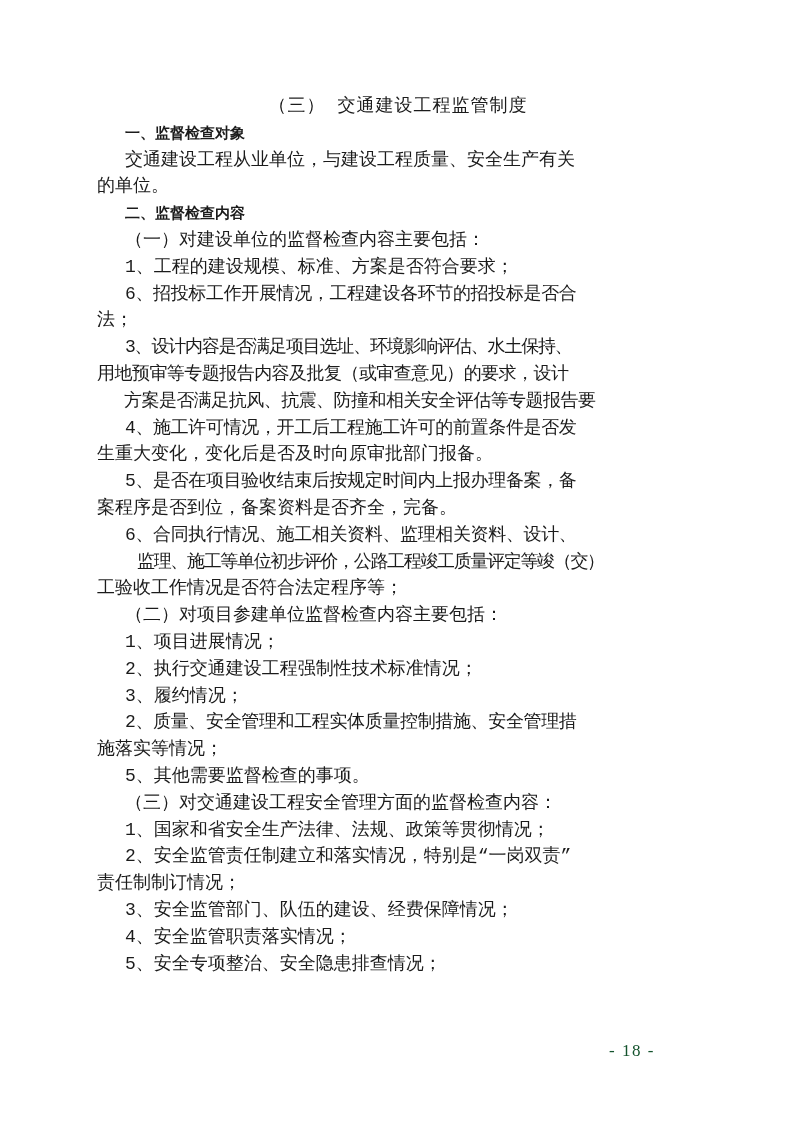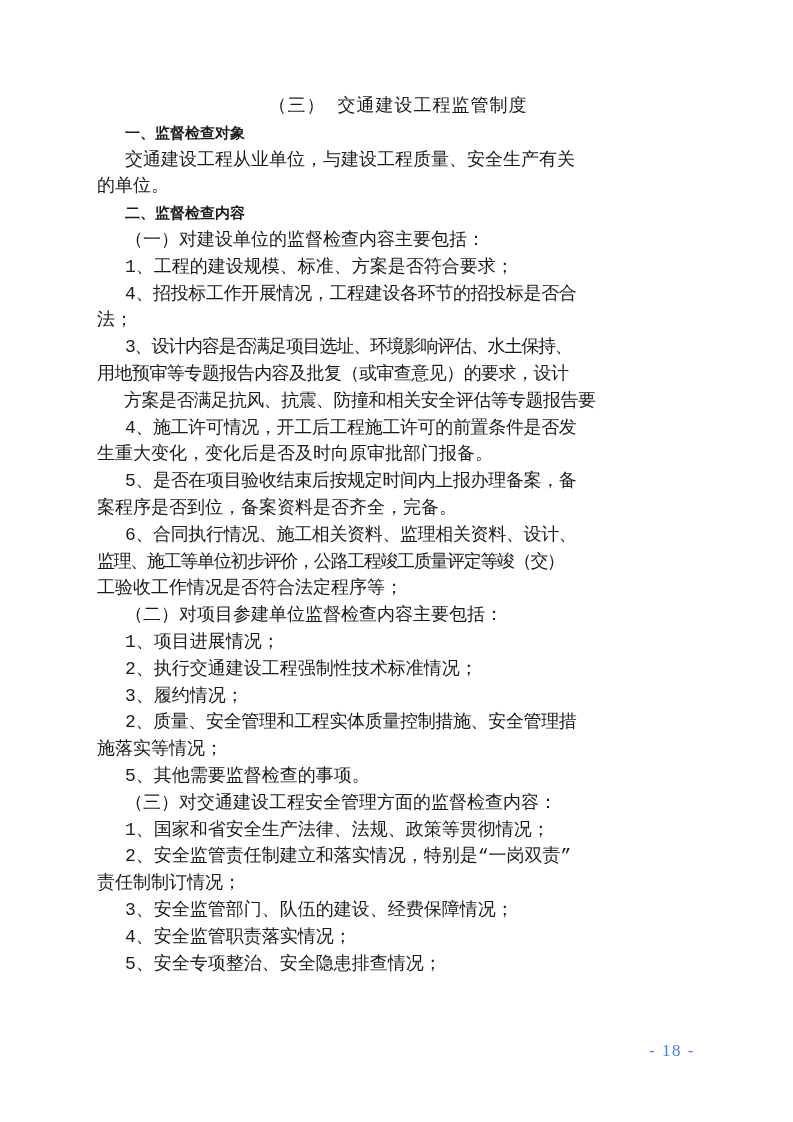--- a/index.html
+++ b/index.html
@@ -32,51 +32,51 @@
     letter-spacing: 1px;
   }
   .line.heading {
     font-family: "Liberation Sans", "DejaVu Sans", sans-serif;
     font-weight: 700;
     font-size: 15px;
   }
   .line.indent { text-indent: 28px; }
   .pagenum {
     position: absolute;
-    left: 649px;
+    left: 609px;
     top: 1041px;
     font-family: "Liberation Serif", "DejaVu Serif", serif;
     font-size: 17px;
     letter-spacing: 1.5px;
-    color: #3b82f6;
+    color: #14532d;
   }
 </style>
 </head>
 <body>
 
 <div class="page">
   <div class="tb">
       <div class="line title">（三） 交通建设工程监管制度</div>
       <div class="line heading indent">一、监督检查对象</div>
       <div class="line body indent j">交通建设工程从业单位，与建设工程质量、安全生产有关</div>
       <div class="line body">的单位。</div>
       <div class="line heading indent">二、监督检查内容</div>
       <div class="line body indent">（一）对建设单位的监督检查内容主要包括：</div>
       <div class="line body indent">1、工程的建设规模、标准、方案是否符合要求；</div>
-      <div class="line body indent j" style="letter-spacing: -0.36px;">4、招投标工作开展情况，工程建设各环节的招投标是否合</div>
+      <div class="line body indent j" style="letter-spacing: -0.36px;">6、招投标工作开展情况，工程建设各环节的招投标是否合</div>
       <div class="line body">法；</div>
       <div class="line body indent j" style="letter-spacing: -1.19px;">3、设计内容是否满足项目选址、环境影响评估、水土保持、</div>
       <div class="line body j" style="letter-spacing: -0.54px;">用地预审等专题报告内容及批复（或审查意见）的要求，设计</div>
       <div class="line body j" style="letter-spacing: -0.54px; margin-left: 27px;">方案是否满足抗风、抗震、防撞和相关安全评估等专题报告要</div>
       <div class="line body indent j" style="letter-spacing: -0.36px;">4、施工许可情况，开工后工程施工许可的前置条件是否发</div>
       <div class="line body">生重大变化，变化后是否及时向原审批部门报备。</div>
       <div class="line body indent j" style="letter-spacing: -0.36px;">5、是否在项目验收结束后按规定时间内上报办理备案，备</div>
       <div class="line body">案程序是否到位，备案资料是否齐全，完备。</div>
       <div class="line body indent j" style="letter-spacing: -0.36px;">6、合同执行情况、施工相关资料、监理相关资料、设计、</div>
-      <div class="line body j" style="letter-spacing: -1.33px;">监理、施工等单位初步评价，公路工程竣工质量评定等竣（交）</div>
+      <div class="line body j" style="letter-spacing: -1.33px; margin-left: 40px;">监理、施工等单位初步评价，公路工程竣工质量评定等竣（交）</div>
       <div class="line body">工验收工作情况是否符合法定程序等；</div>
       <div class="line body indent">（二）对项目参建单位监督检查内容主要包括：</div>
       <div class="line body indent">1、项目进展情况；</div>
       <div class="line body indent">2、执行交通建设工程强制性技术标准情况；</div>
       <div class="line body indent">3、履约情况；</div>
       <div class="line body indent j" style="letter-spacing: -0.36px;">2、质量、安全管理和工程实体质量控制措施、安全管理措</div>
       <div class="line body">施落实等情况；</div>
       <div class="line body indent">5、其他需要监督检查的事项。</div>
       <div class="line body indent">（三）对交通建设工程安全管理方面的监督检查内容：</div>
       <div class="line body indent">1、国家和省安全生产法律、法规、政策等贯彻情况；</div>

